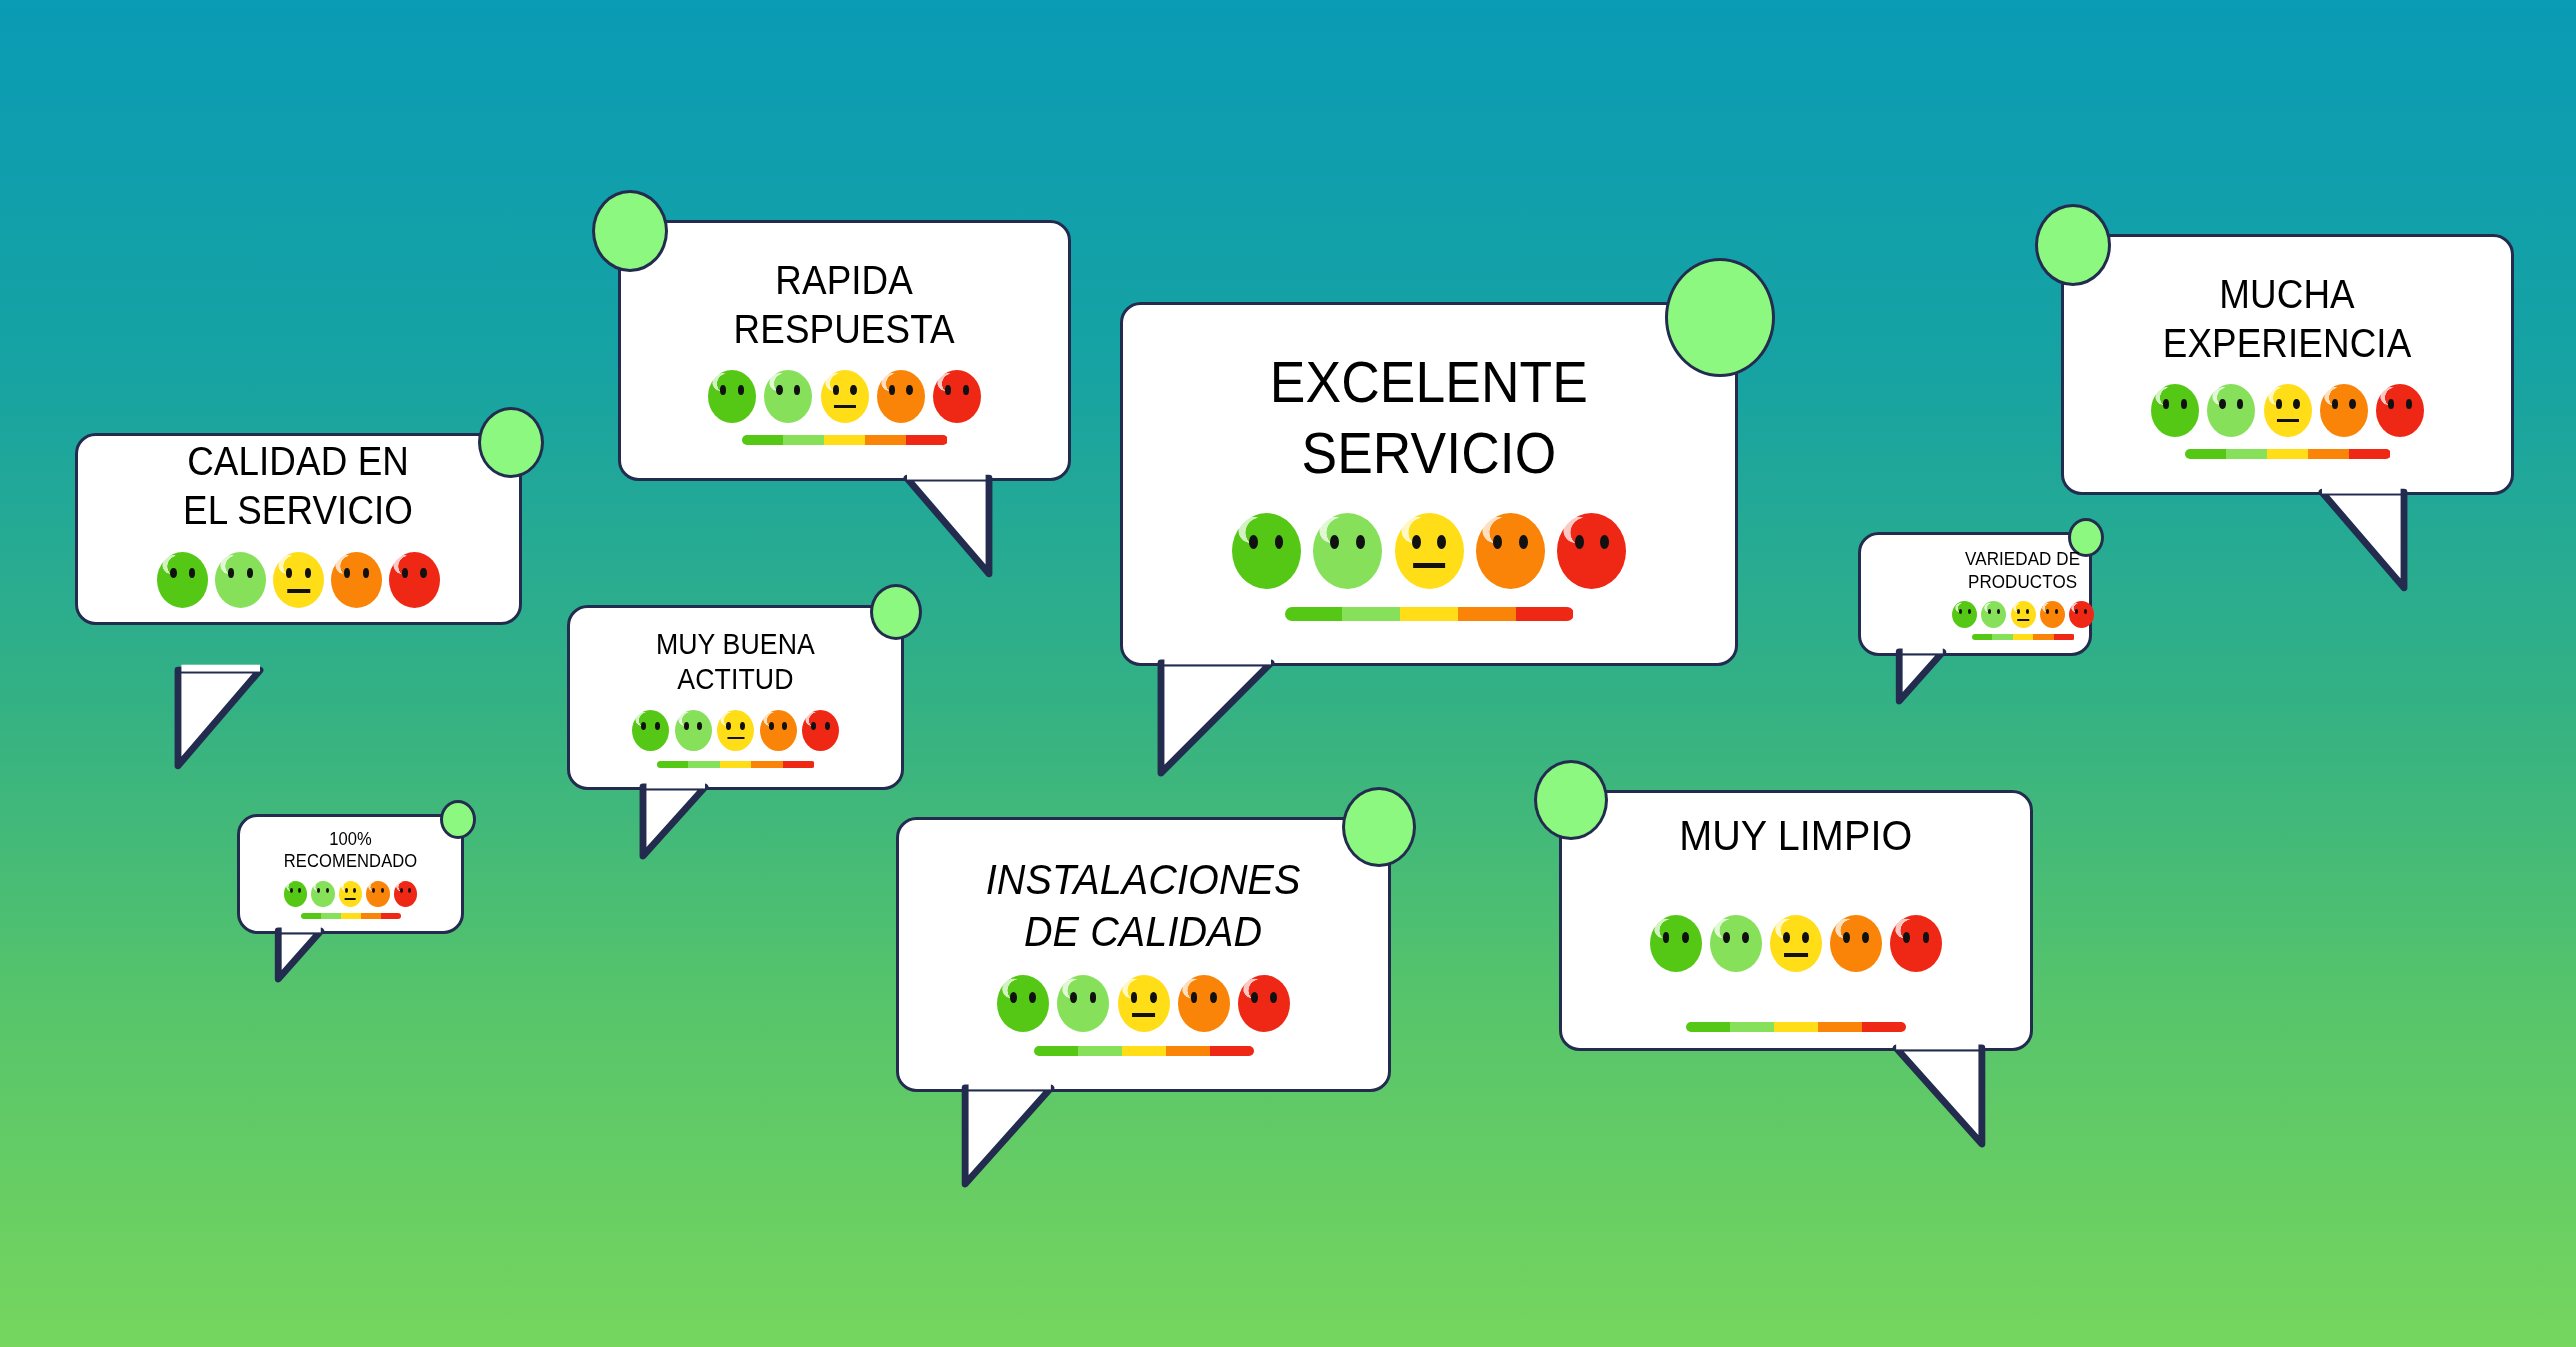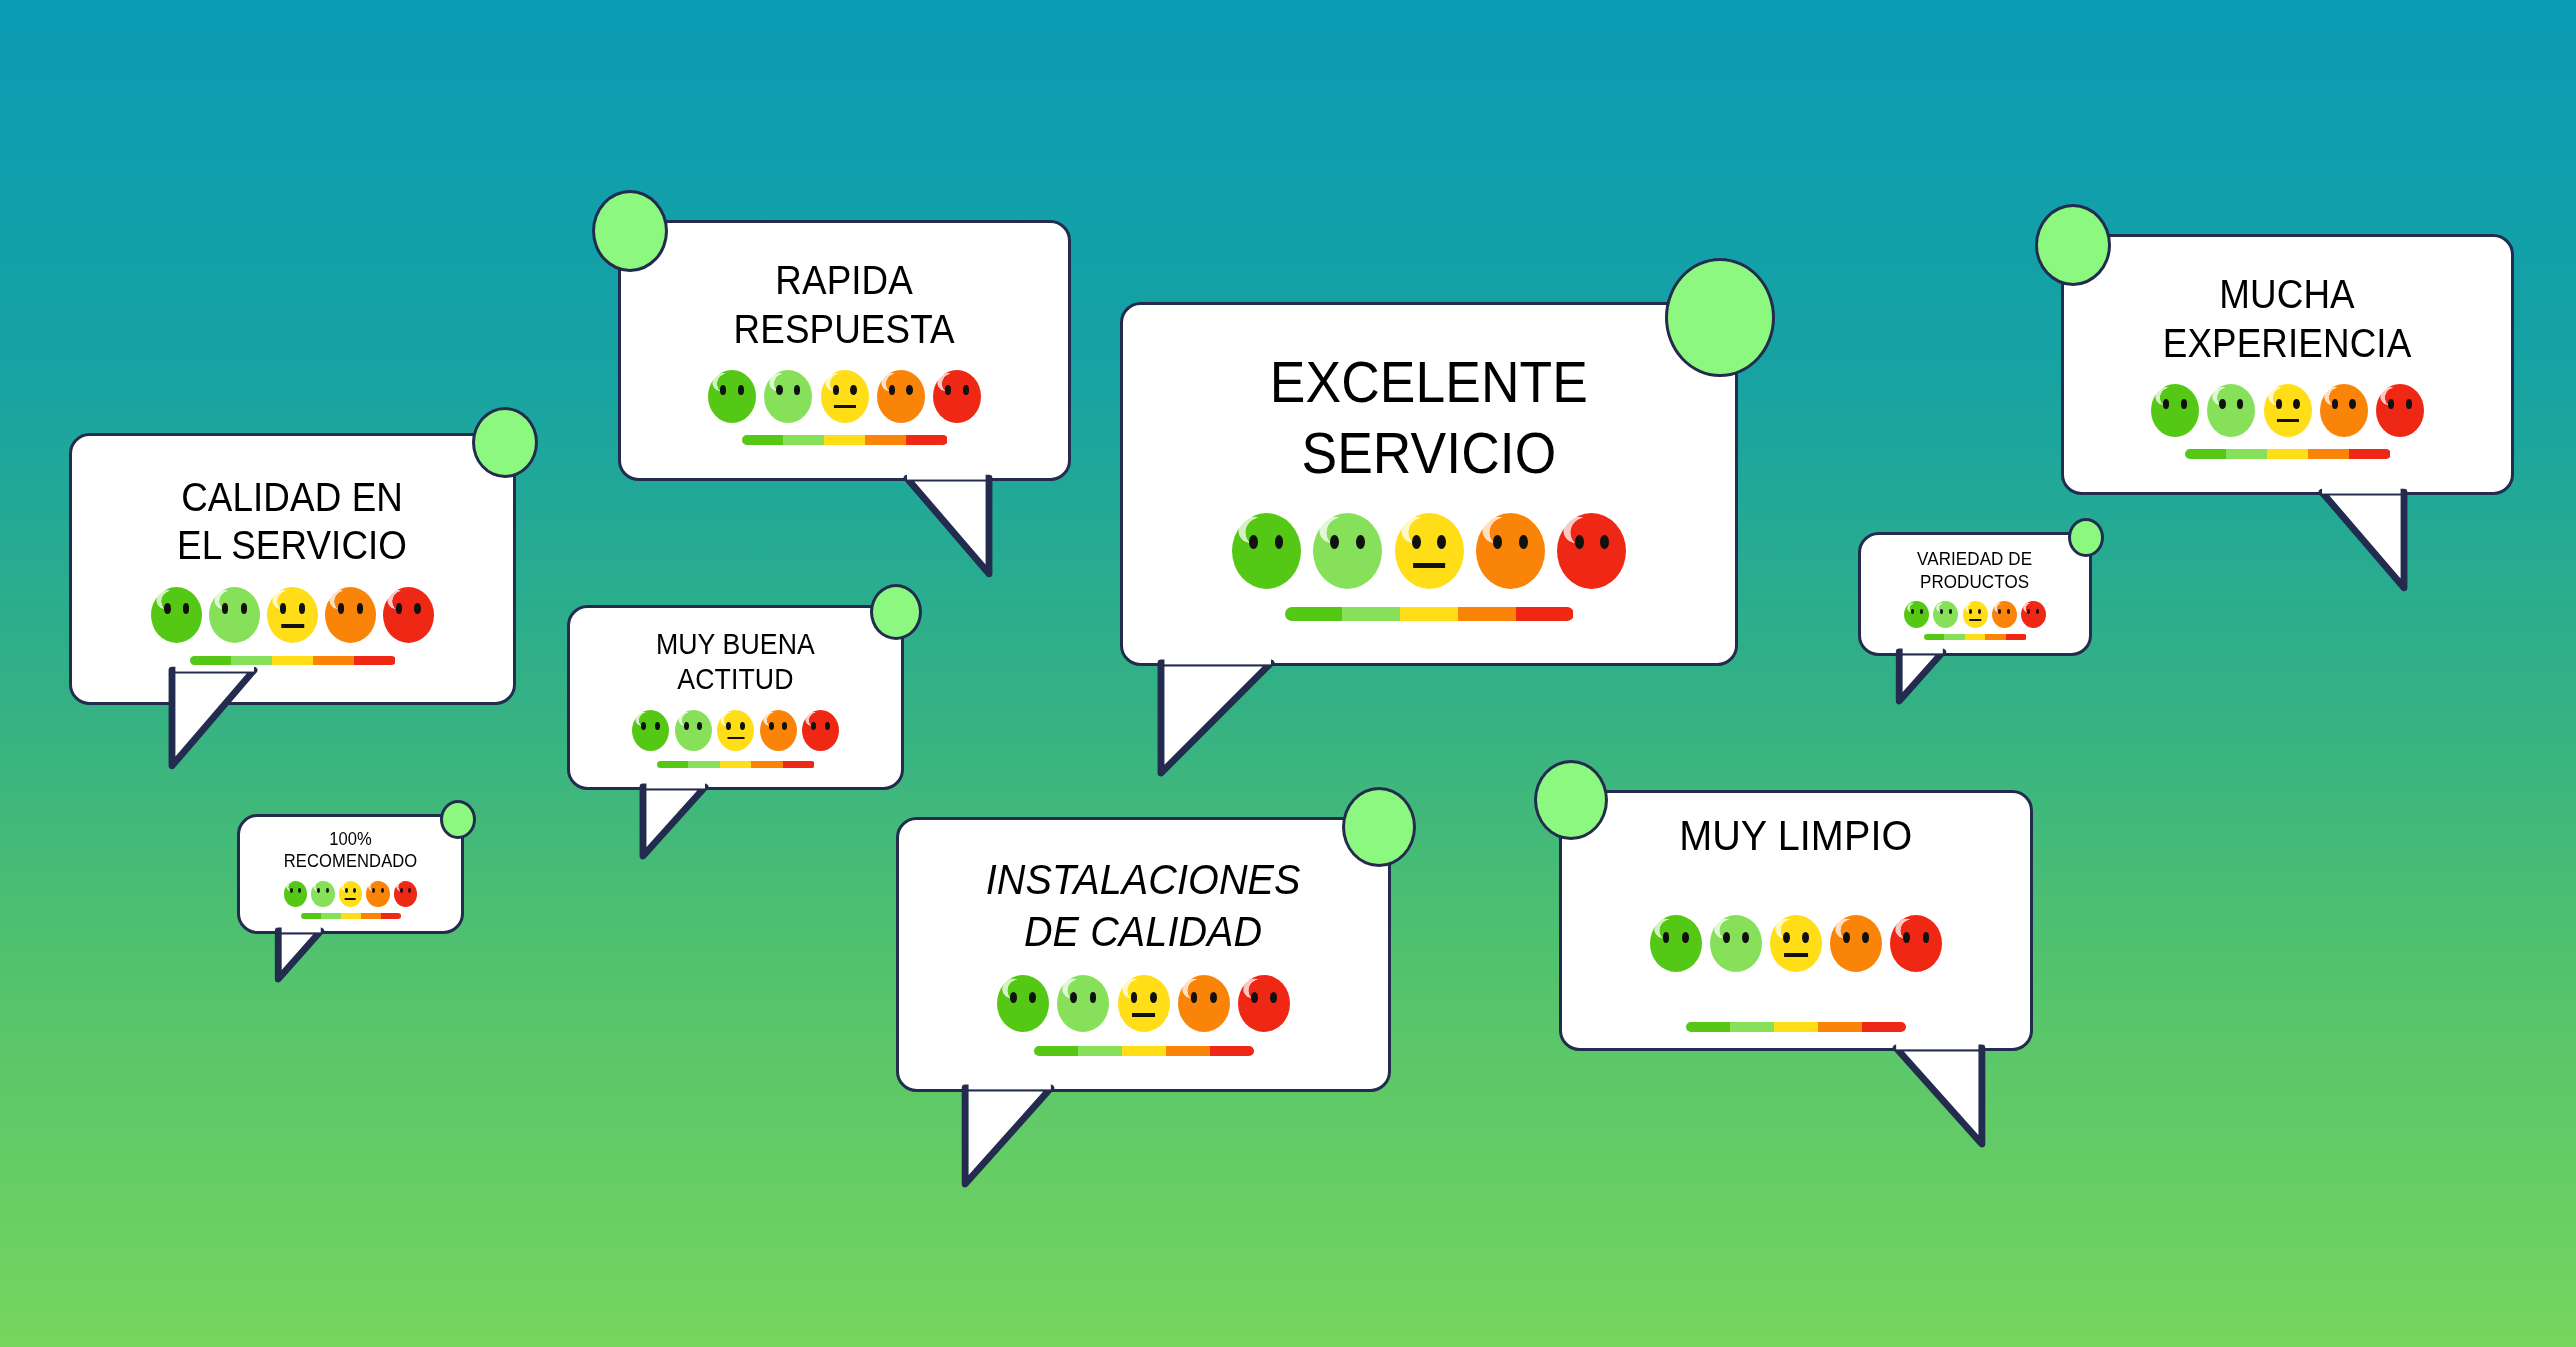--- a/index.html
+++ b/index.html
@@ -84,21 +84,21 @@
   }
 
   
   .ratingbar{display:flex;overflow:hidden;border-radius:686px;}
   .ratingbar span{display:block;height:100%;}
 </style>
 </head>
 <body>
 
 <div id="stage">
-    <div class="bubble" style="left: 69px; top: 433px; width: 447px; height: 272px;">
+    <div class="bubble" style="left: 75px; top: 433px; width: 447px; height: 192px;">
       <div class="tail" style="left: 103px; top: 237px;">
         <svg width="82" height="96" viewBox="0 0 120 140">
           <path d="M 0 0 L 0 140 L 120 0 Z" fill="#ffffff" stroke="#232c4f" stroke-width="10" stroke-linejoin="round"></path>
           <rect x="5" y="-8" width="115" height="10" fill="#ffffff"></rect>
         </svg>
       </div>
       <div class="box"></div>
       <div class="dot" style="width: 66px; height: 71px; right: -22.4px; top: -26px;"></div>
       <div class="content" style="padding: 18px;">
         <div class="title" style="font-size: 40px; margin-bottom: 16.5px;">CALIDAD EN
@@ -358,21 +358,21 @@
     </div>
     <div class="bubble" style="left: 1858px; top: 532px; width: 234px; height: 124px;">
       <div class="tail" style="left: 41px; top: 120px;">
         <svg width="44" height="49" viewBox="0 0 64 72">
           <path d="M 0 0 L 0 72 L 64 0 Z" fill="#ffffff" stroke="#232c4f" stroke-width="10" stroke-linejoin="round"></path>
           <rect x="5" y="-8" width="59" height="10" fill="#ffffff"></rect>
         </svg>
       </div>
       <div class="box"></div>
       <div class="dot" style="width: 36px; height: 39px; right: -12px; top: -14.3px;"></div>
-      <div class="content" style="padding: 5px;">
+      <div class="content" style="padding: 5px; margin-left: 48px;">
         <div class="title" style="font-size: 18.5px; margin-bottom: 7.6px;">VARIEDAD DE
 PRODUCTOS</div>
         <div class="faces" style="gap: 4.1px;">
           <div class="face happy" style="width: 25px; height: 27px; background: rgb(85, 200, 22);">
             <div class="hl"></div>
             <div class="eye l"></div>
             <div class="eye r"></div>
             <div class="mouth"></div>
           </div>
           <div class="face happy" style="width: 25px; height: 27px; background: rgb(134, 224, 90);">

